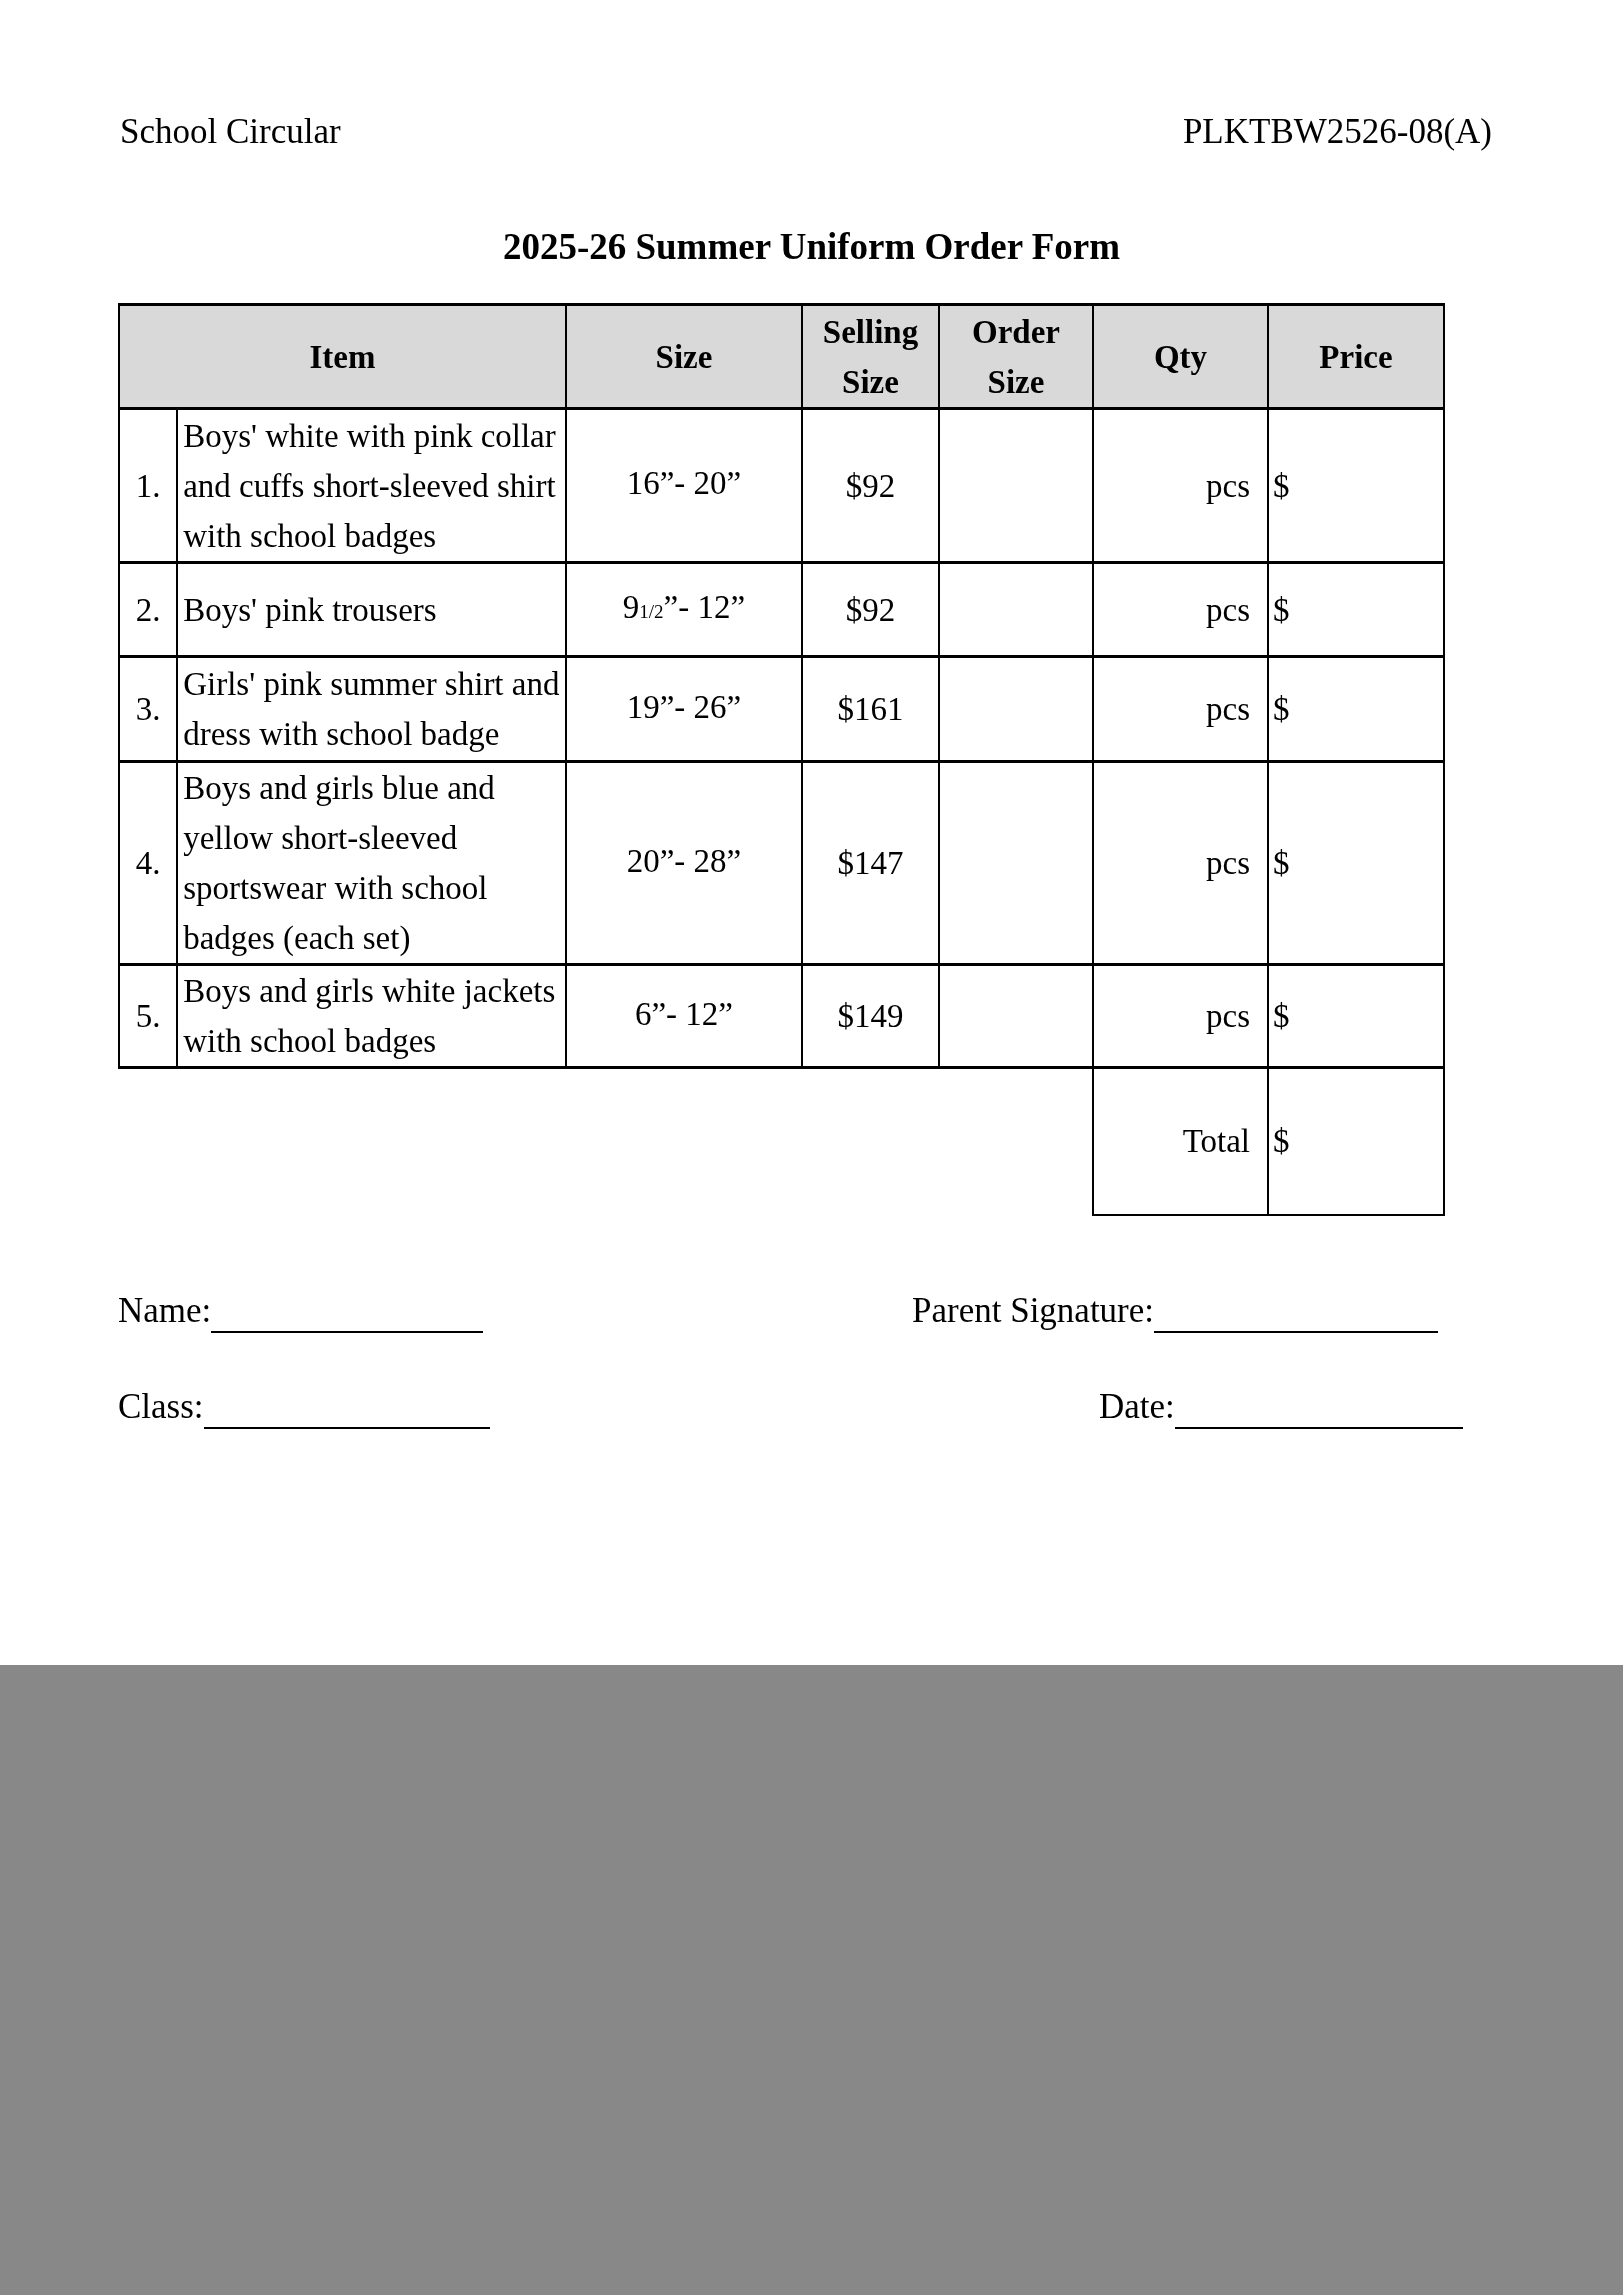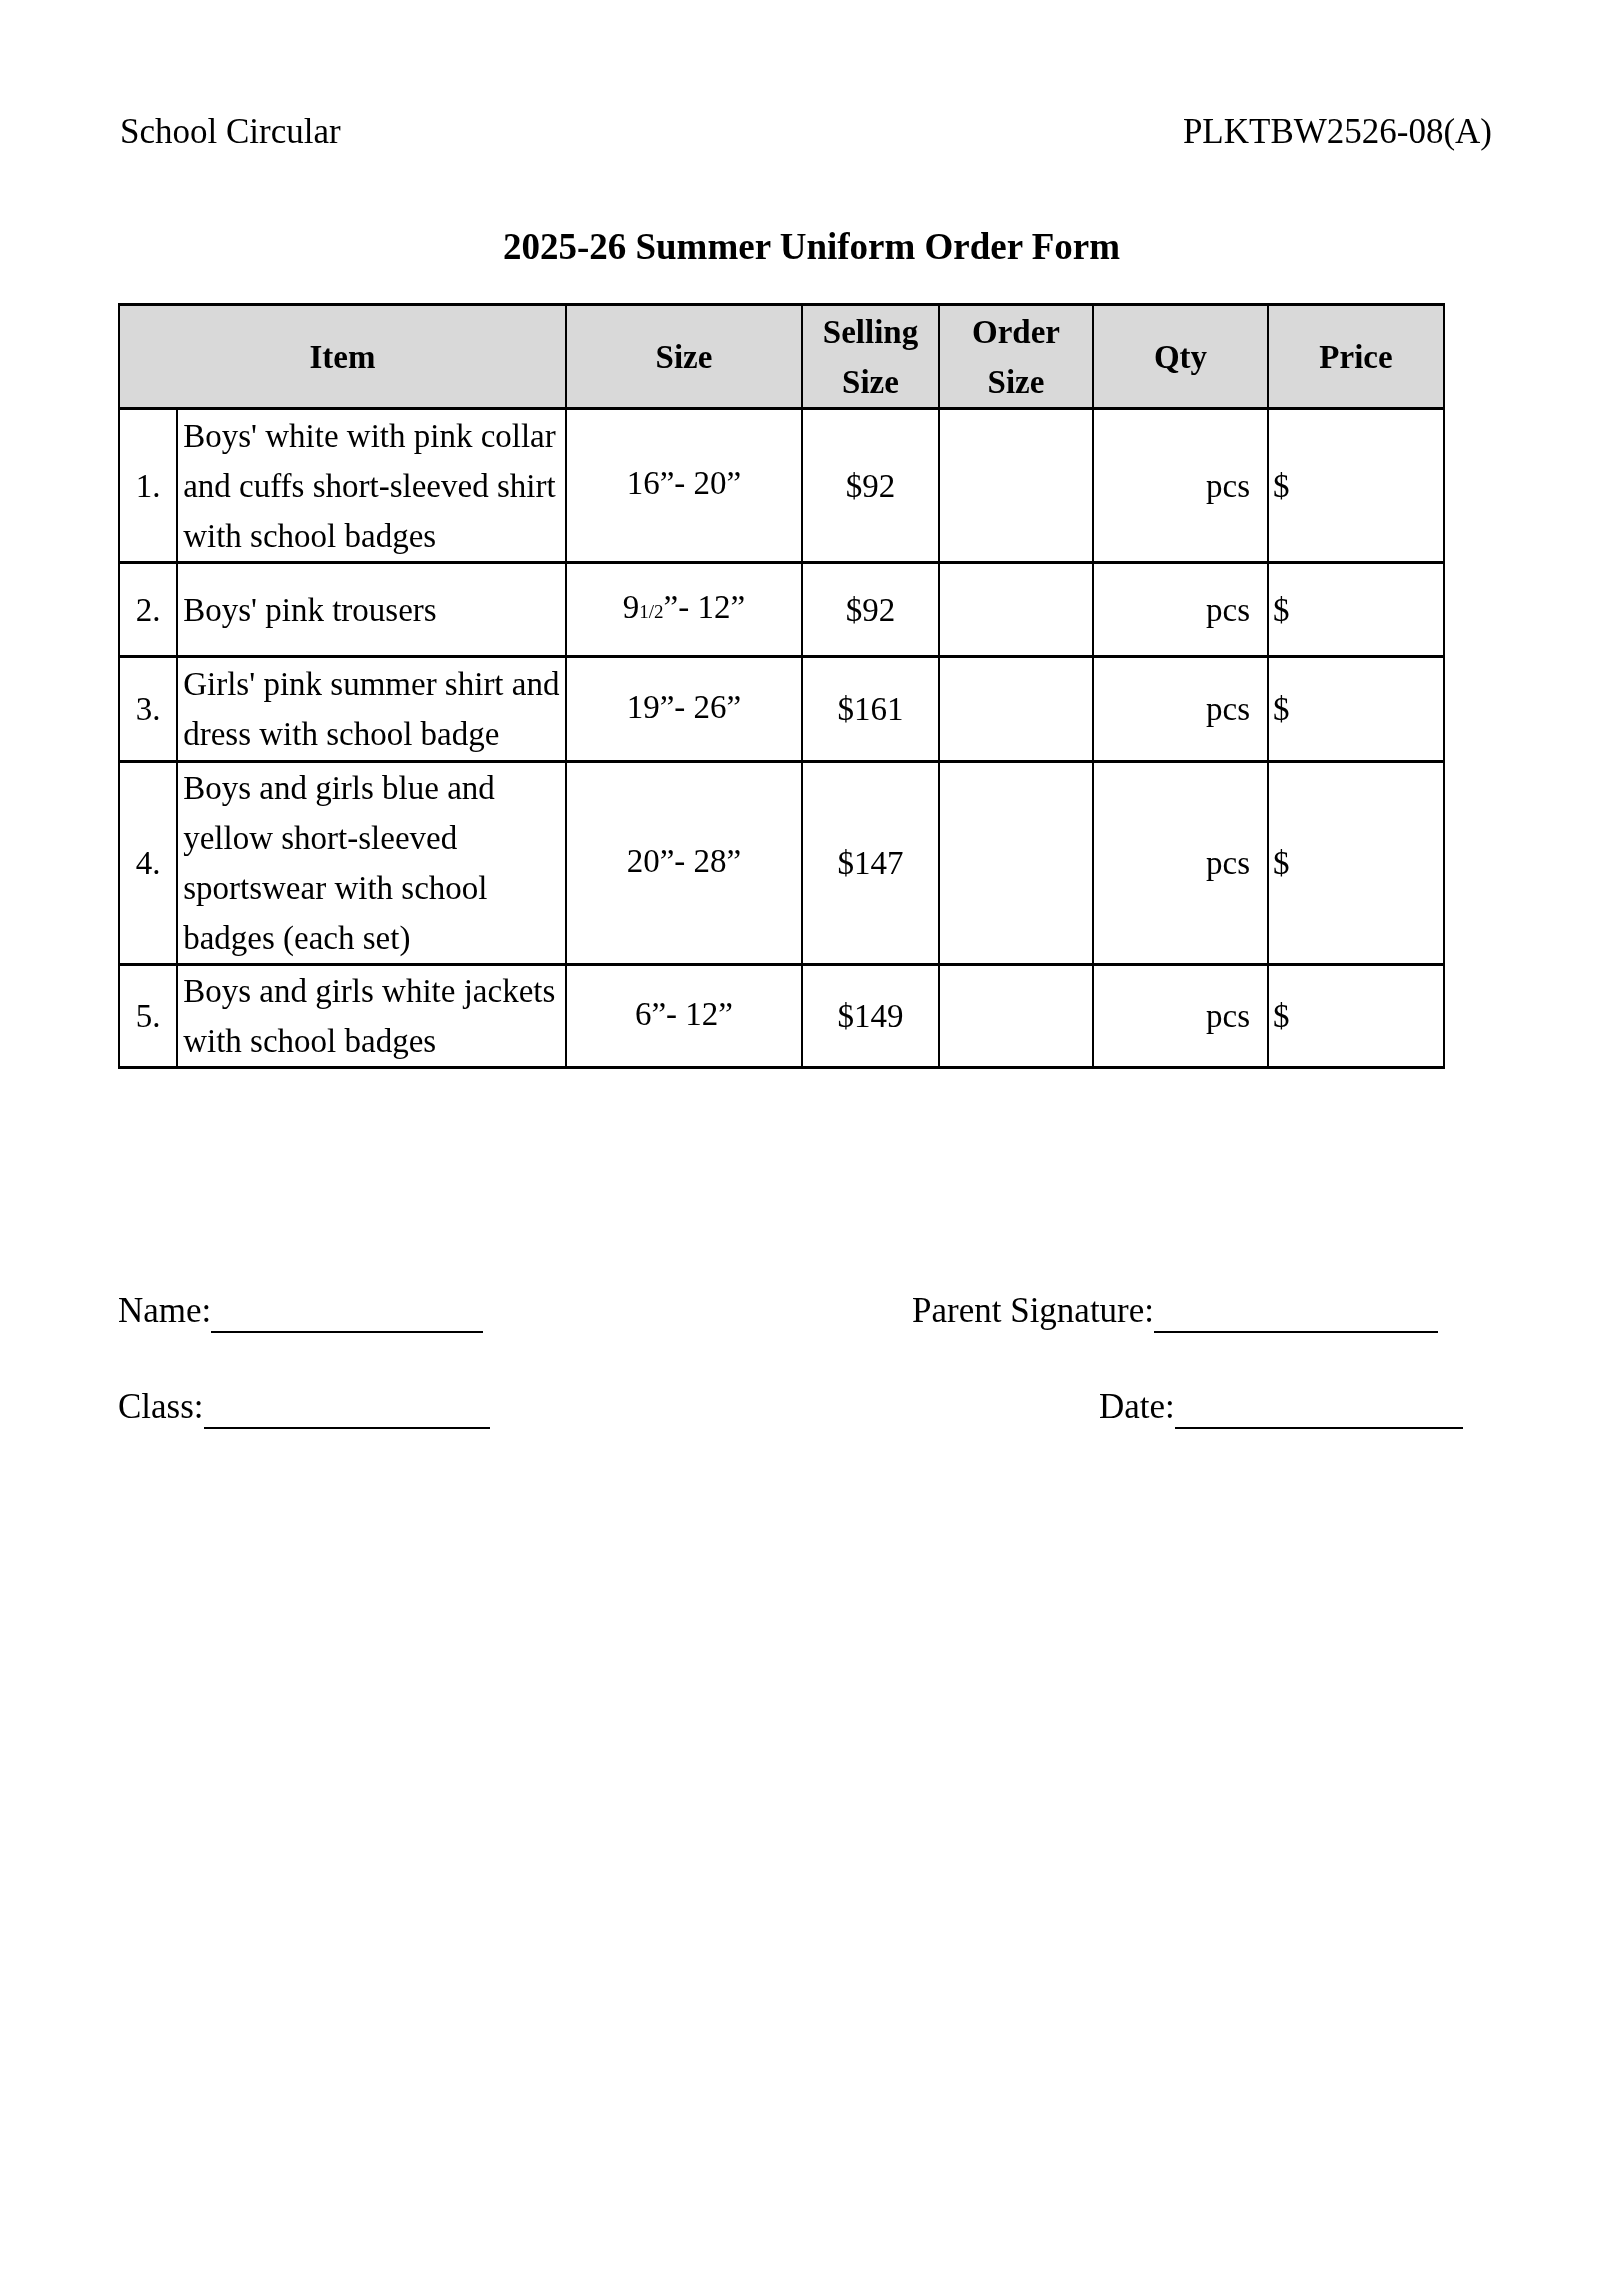--- a/index.html
+++ b/index.html
@@ -1,18 +1,18 @@
 <!DOCTYPE html>
 <html style="font-size:10.5px"><head>
 <meta charset="utf-8">
 <style>
   html,body { margin:0; padding:0; background:#888; }
   .page {
     position:relative;
-    width:1623px; height:2295px;
+    width:1623px; height:1665px;
     background:#ffffff;
     font-family:"Liberation Serif","DejaVu Serif",serif;
     color:#000;
     overflow:hidden;
   }
   .doc-header {
     position:absolute; left:120px; top:111px; width:1372px;
     display:flex; justify-content:space-between;
     font-size:35px; line-height:42px;
   }
@@ -132,20 +132,25 @@
       </tr>
       <tr class="rh5">
         <td class="num">5.</td>
         <td class="desc">Boys and girls white jackets with school badges</td>
         <td class="size"><span>6”- 12”</span><span class="frac"></span><span></span></td>
         <td class="sell">$149</td>
         <td></td>
         <td class="qty">pcs</td>
         <td class="cur">$</td>
       </tr>
+      <tr class="rtotal">
+        <td class="blank" colspan="5"></td>
+        <td class="qty">Total</td>
+        <td class="cur">$</td>
+      </tr>
     </tbody>
   </table>
 
   <div class="field f-name">
     <span>Name:</span><span class="blank-line w-name"></span>
   </div>
 
   <div class="field f-parent">
     <span>Parent Signature:</span><span class="blank-line w-parent"></span>
   </div>

